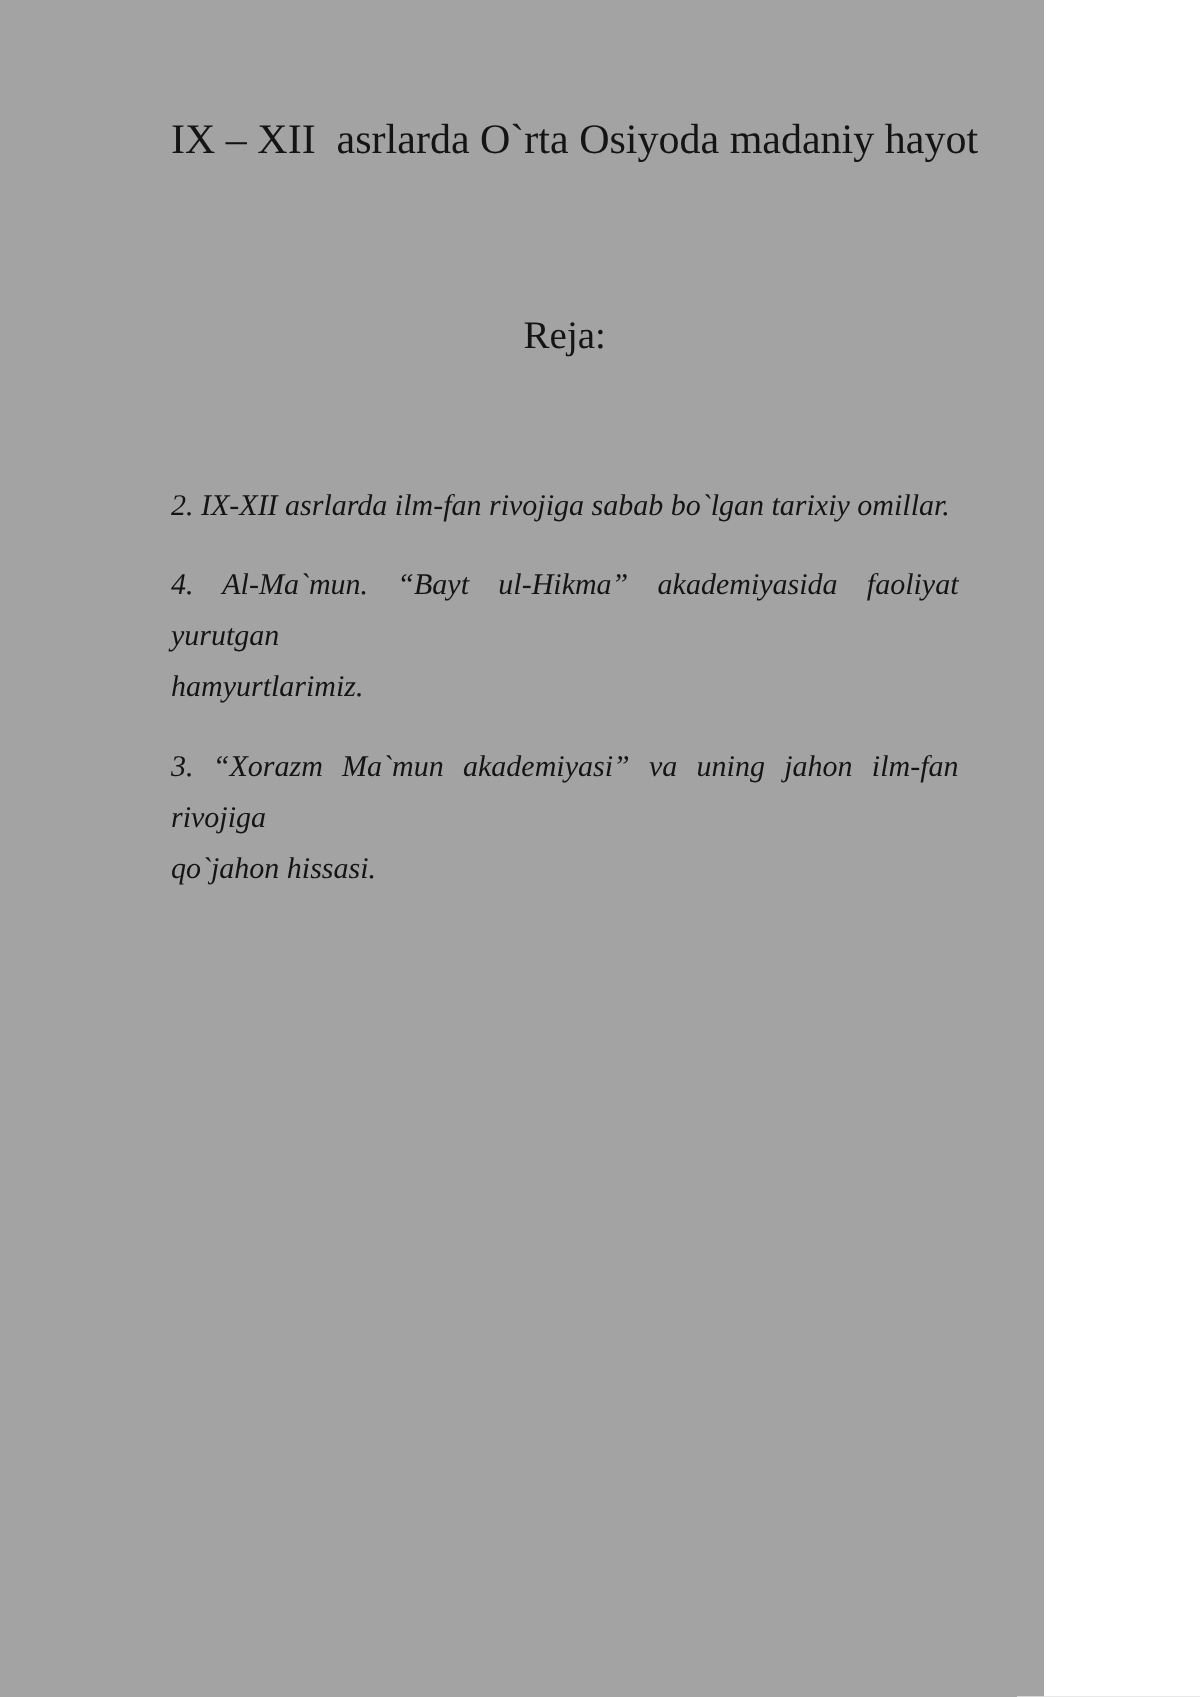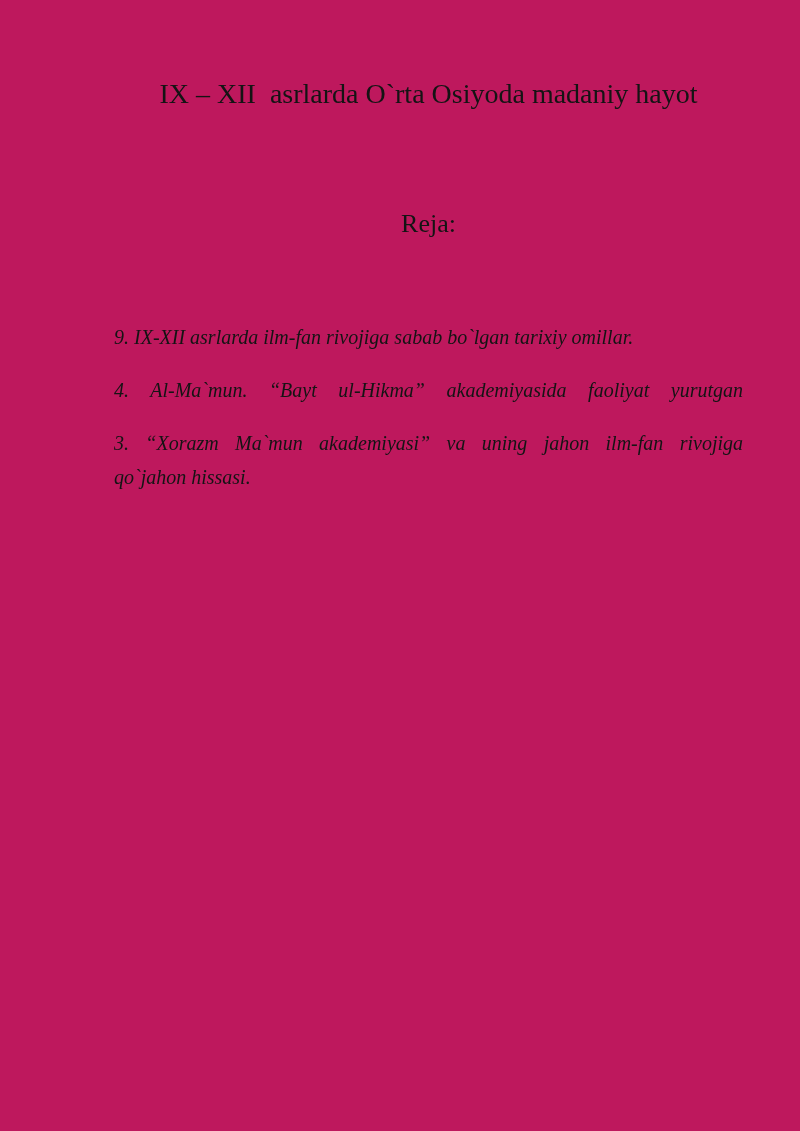--- a/index.html
+++ b/index.html
@@ -2,23 +2,23 @@
 <html><head>
 <meta charset="utf-8">
 <style>
   html, body {
     margin: 0;
     padding: 0;
     background: #ffffff;
   }
   .page {
     position: relative;
-    width: 800px;
+    width: 696px;
     height: 1131px;
-    background: #be185d;
+    background: #a3a3a3;
     overflow: hidden;
     font-family: "Liberation Serif", "DejaVu Serif", serif;
     color: #141414;
     box-sizing: border-box;
   }
   
   .content {
     padding: 0 57px 0 114px;
   }
   .doc-title {
@@ -61,25 +61,26 @@
 <div class="page">
   <div class="content">
 
     <h1 class="doc-title">IX – XII &nbsp;asrlarda O`rta Osiyoda madaniy hayot</h1>
 
     <div class="plan-heading">Reja:</div>
 
     <div class="doc-body">
 
       <p class="para">
-        <span class="line last">9. IX-XII asrlarda ilm-fan rivojiga sabab bo`lgan tarixiy omillar.</span>
+        <span class="line last">2. IX-XII asrlarda ilm-fan rivojiga sabab bo`lgan tarixiy omillar.</span>
       </p>
 
       <p class="para">
         <span class="line">4. Al-Ma`mun. “Bayt ul-Hikma” akademiyasida faoliyat yurutgan</span>
+        <span class="line last">hamyurtlarimiz.</span>
       </p>
 
       <p class="para">
         <span class="line">3. “Xorazm Ma`mun akademiyasi” va uning jahon ilm-fan rivojiga</span>
         <span class="line last">qo`jahon hissasi.</span>
       </p>
 
       <p class="para">
       </p>
 

